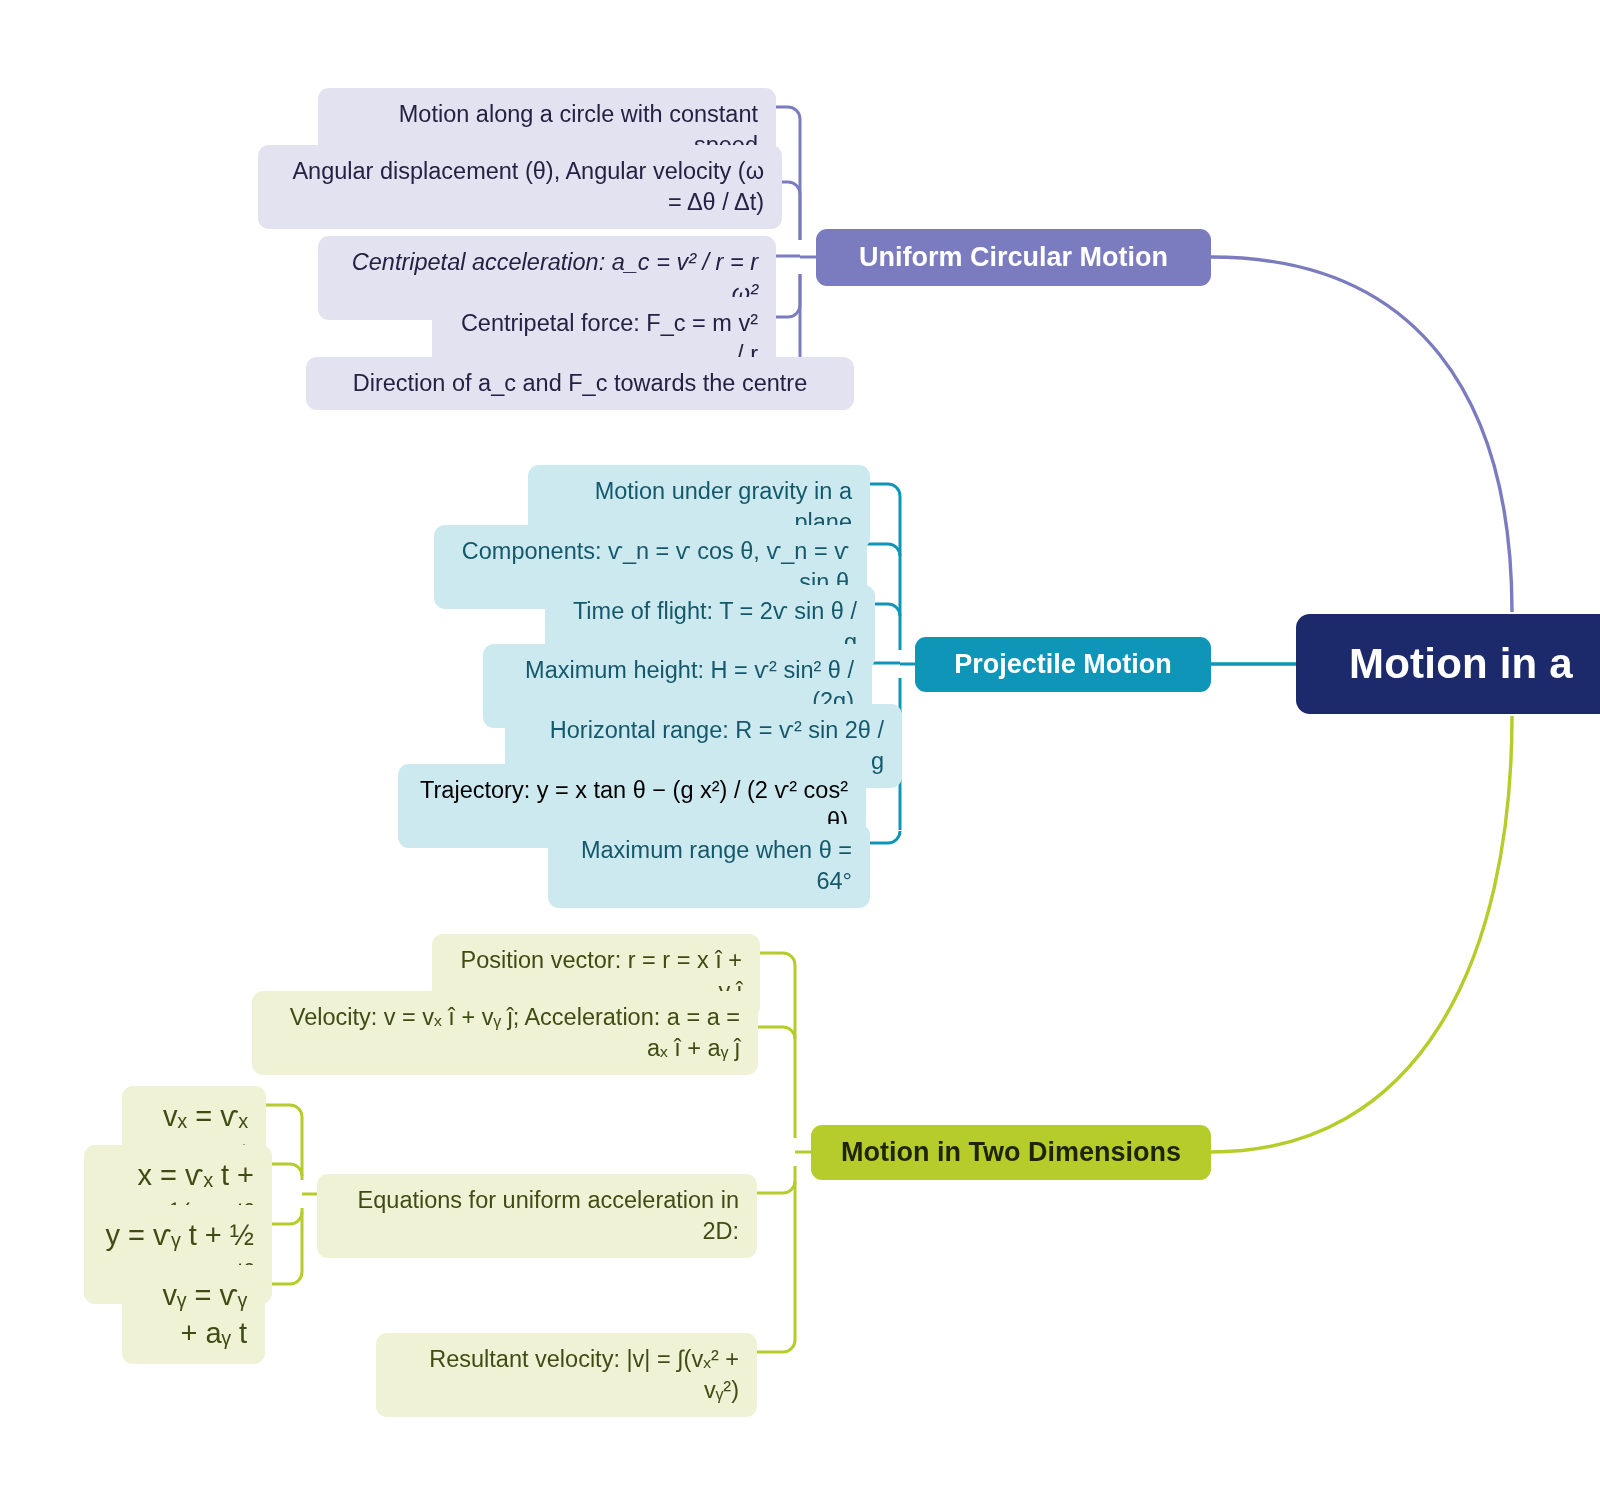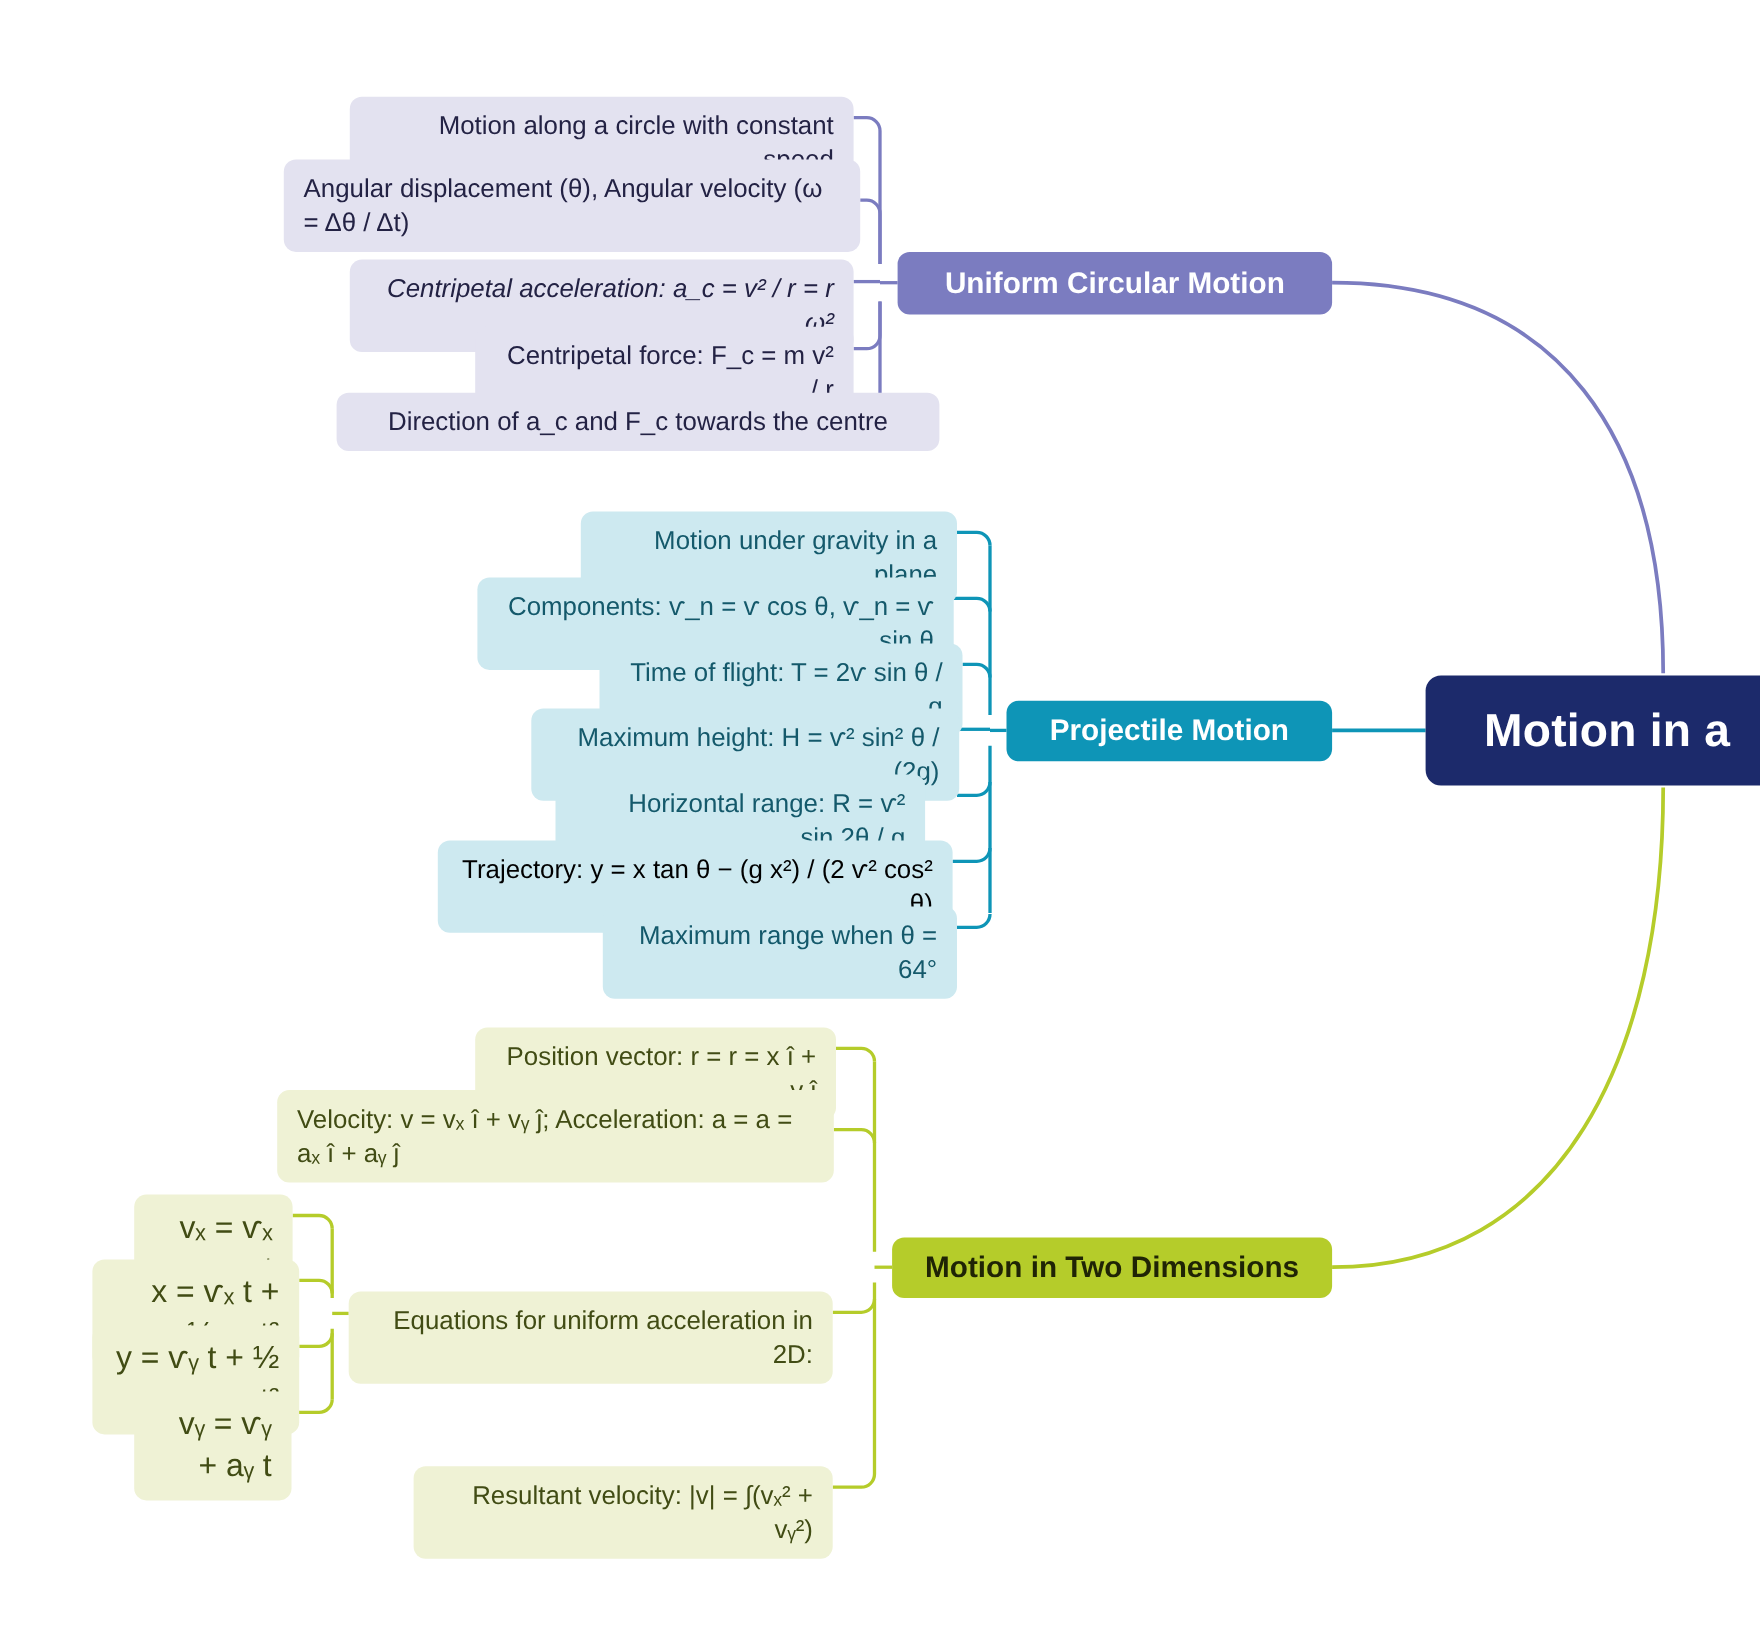--- a/index.html
+++ b/index.html
@@ -58,21 +58,21 @@
     font-size: 23.5px;
     font-weight: 400;
     line-height: 1.32;
     padding: 11px 18px;
     border-radius: 11px;
     text-align: right;
     justify-content: flex-end;
     align-items: center;
   }
   .leaf-node.wrap {
-    text-align: left;
+    text-align: right;
     justify-content: flex-start;
   }
   .leaf-small {
     font-size: 29px;
   }
 </style>
 </head>
 <body>
 
 <div id="canvas">
@@ -160,21 +160,21 @@
   </div>
 
   <div class="node leaf-node" style="left:545px; top:585px; width:330px; min-height:38px; background:#CDE9F0; color:#14596B;">
     <span>Time of flight: T = 2ѵ sin θ / g</span>
   </div>
 
   <div class="node leaf-node" style="left:483px; top:644px; width:389px; min-height:38px; background:#CDE9F0; color:#14596B;">
     <span>Maximum height: H = ѵ² sin² θ / (2g)</span>
   </div>
 
-  <div class="node leaf-node" style="left:505px; top:704px; width:336px; min-height:38px; background:#CDE9F0; color:#14596B;padding-left:40px;">
+  <div class="node leaf-node" style="left:505px; top:704px; width:397px; min-height:38px; background:#CDE9F0; color:#14596B;padding-left:40px;">
     <span>Horizontal range: R = ѵ² sin 2θ / g</span>
   </div>
 
   <div class="node leaf-node" style="left:398px; top:764px; width:468px; min-height:38px; background:#CDE9F0; color:#000000;">
     <span>Trajectory: y = x tan θ − (g x²) / (2 ѵ² cos² θ)</span>
   </div>
 
   <div class="node leaf-node" style="left:548px; top:824px; width:322px; min-height:38px; background:#CDE9F0; color:#14596B;">
     <span>Maximum range when θ = 64°</span>
   </div>

